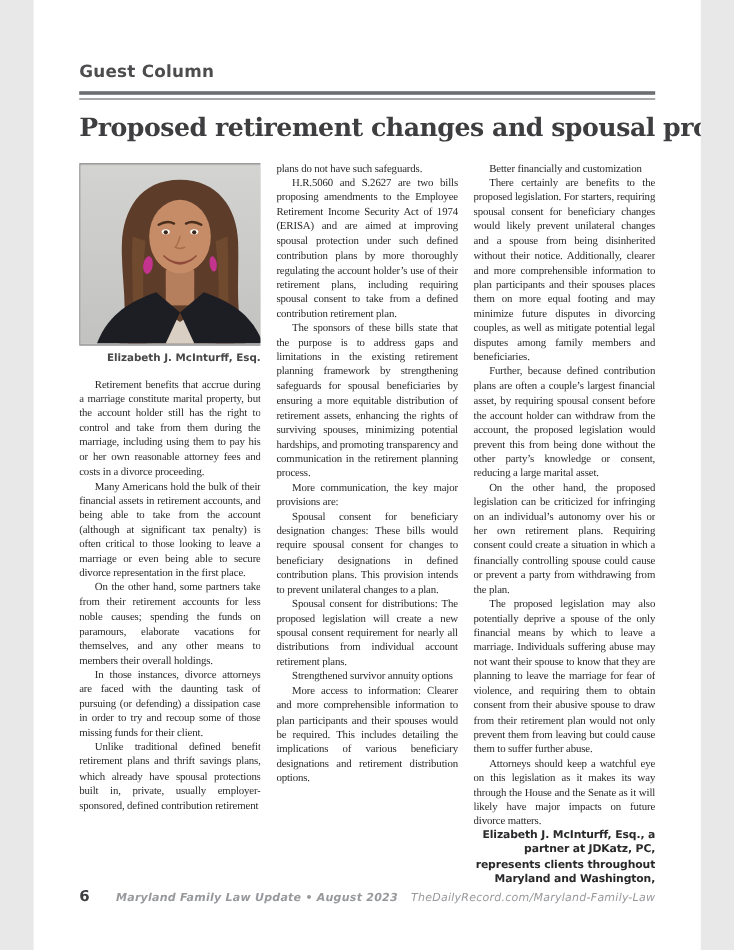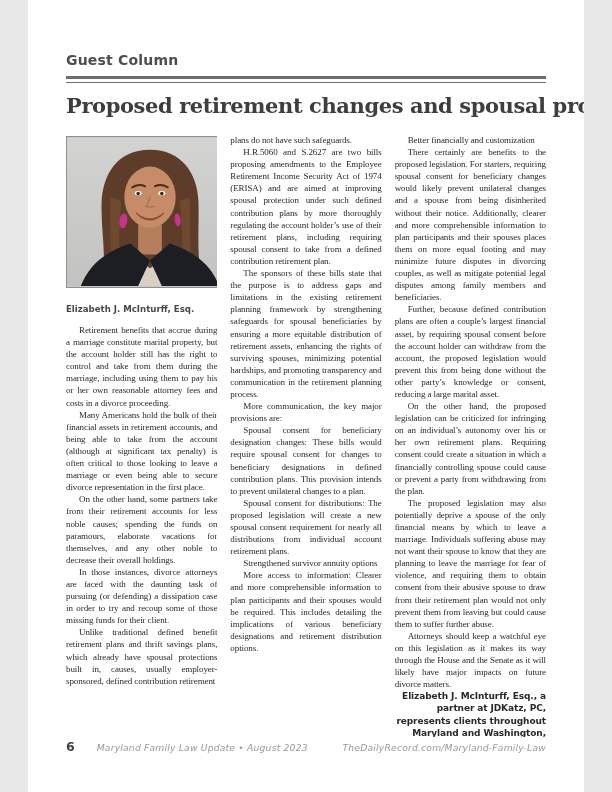--- a/index.html
+++ b/index.html
@@ -34,36 +34,36 @@
   p.body.no-indent { text-indent:0; }
 
   .photo-frame {
     width:168px; height:152px; border:1px solid #8f9092;
     box-sizing:border-box; background:#c9cac7;
   }
   .photo-frame svg { display:block; width:100%; height:100%; }
   .caption {
     font-family:"DejaVu Sans", sans-serif; font-weight:bold;
     font-size:8.6px; line-height:11px; color:#48484a;
-    text-align:left; margin:16px 0 9px 0;
+    text-align:right; margin:6px 0 9px 0;
   }
 
   .bio {
     font-family:"DejaVu Sans", sans-serif; font-weight:bold;
     font-size:8.4px; line-height:11.8px; color:#454547;
     text-align:right; text-indent:0 !important; margin-top:1px;
   }
 
   .footer {
     position:absolute; left:38px; right:38px; top:739px;
     display:flex; align-items:baseline;
     font-family:"DejaVu Sans", sans-serif;
   }
   .page-num { font-weight:bold; font-size:12.5px; color:#3f3f41; }
-  .pub { font-style:italic; font-size:9.2px; color:#97999c; margin-left:22px; letter-spacing:.2px; }
+  .pub { font-style:italic; font-size:9.2px; color:#97999c; margin-left:22px; letter-spacing:.2px;font-weight:bold; }
   .site { margin-left:auto; font-style:italic; font-size:9.2px; color:#97999c; letter-spacing:.2px; }
 </style>
 </head>
 <body>
 
 <div class="page">
   <div class="content">
 
     <div class="kicker">Guest Column</div>
     <div class="double-rule"></div>
@@ -110,23 +110,23 @@
               <path d="M70 76 Q84 90 98 76 Q92 82 84 82 Q76 82 70 76 Z" fill="#ffffff" stroke="#8f4a3a" stroke-width="1.2"></path>
 
               <ellipse cx="57" cy="84" rx="4" ry="7.5" fill="#c4348e" transform="rotate(8 57 84)"></ellipse>
               <ellipse cx="112" cy="83" rx="3" ry="6.5" fill="#c4348e" transform="rotate(-8 112 83)"></ellipse>
             </svg>
           </div>
           <figcaption class="caption">Elizabeth J. McInturff, Esq.</figcaption>
         </figure>
         <p class="body">Retirement benefits that accrue during a marriage constitute marital property, but the account holder still has the right to control and take from them during the marriage, including using them to pay his or her own reasonable attorney fees and costs in a divorce proceeding.</p>
         <p class="body">Many Americans hold the bulk of their financial assets in retirement accounts, and being able to take from the account (although at significant tax penalty) is often critical to those looking to leave a marriage or even being able to secure divorce representation in the first place.</p>
-        <p class="body">On the other hand, some partners take from their retirement accounts for less noble causes; spending the funds on paramours, elaborate vacations for themselves, and any other noble to decrease their overall holdings.</p>
+        <p class="body">On the other hand, some partners take from their retirement accounts for less noble causes; spending the funds on paramours, elaborate vacations for themselves, and any other means to members their overall holdings.</p>
         <p class="body">In those instances, divorce attorneys are faced with the daunting task of pursuing (or defending) a dissipation case in order to try and recoup some of those missing funds for their client.</p>
-        <p class="body">Unlike traditional defined benefit retirement plans and thrift savings plans, which already have spousal protections built in, causes, usually employer-sponsored, defined contribution retirement</p>
+        <p class="body">Unlike traditional defined benefit retirement plans and thrift savings plans, which already have spousal protections built in, private, usually employer-sponsored, defined contribution retirement</p>
       </div>
 
       <div class="col">
         <p class="body no-indent">plans do not have such safeguards.</p>
         <p class="body">H.R.5060 and S.2627 are two bills proposing amendments to the Employee Retirement Income Security Act of 1974 (ERISA) and are aimed at improving spousal protection under such defined contribution plans by more thoroughly regulating the account holder’s use of their retirement plans, including requiring spousal consent to take from a defined contribution retirement plan.</p>
         <p class="body">The sponsors of these bills state that the purpose is to address gaps and limitations in the existing retirement planning framework by strengthening safeguards for spousal beneficiaries by ensuring a more equitable distribution of retirement assets, enhancing the rights of surviving spouses, minimizing potential hardships, and promoting transparency and communication in the retirement planning process.</p>
         <p class="body">More communication, the key major provisions are:</p>
         <p class="body">Spousal consent for beneficiary designation changes: These bills would require spousal consent for changes to beneficiary designations in defined contribution plans. This provision intends to prevent unilateral changes to a plan.</p>
         <p class="body">Spousal consent for distributions: The proposed legislation will create a new spousal consent requirement for nearly all distributions from individual account retirement plans.</p>
         <p class="body">Strengthened survivor annuity options</p>

